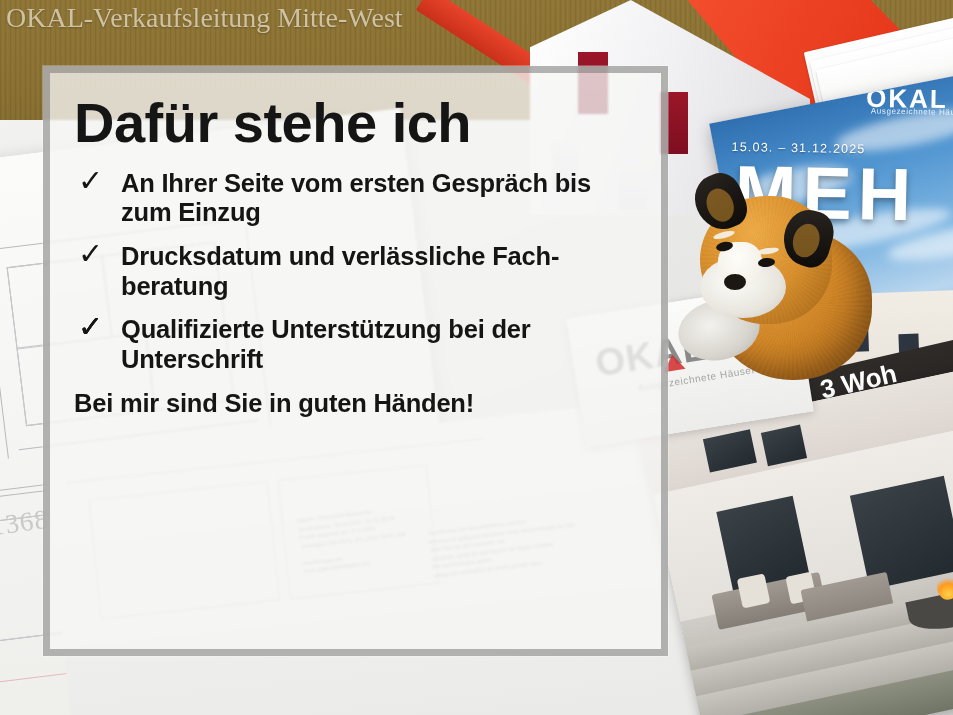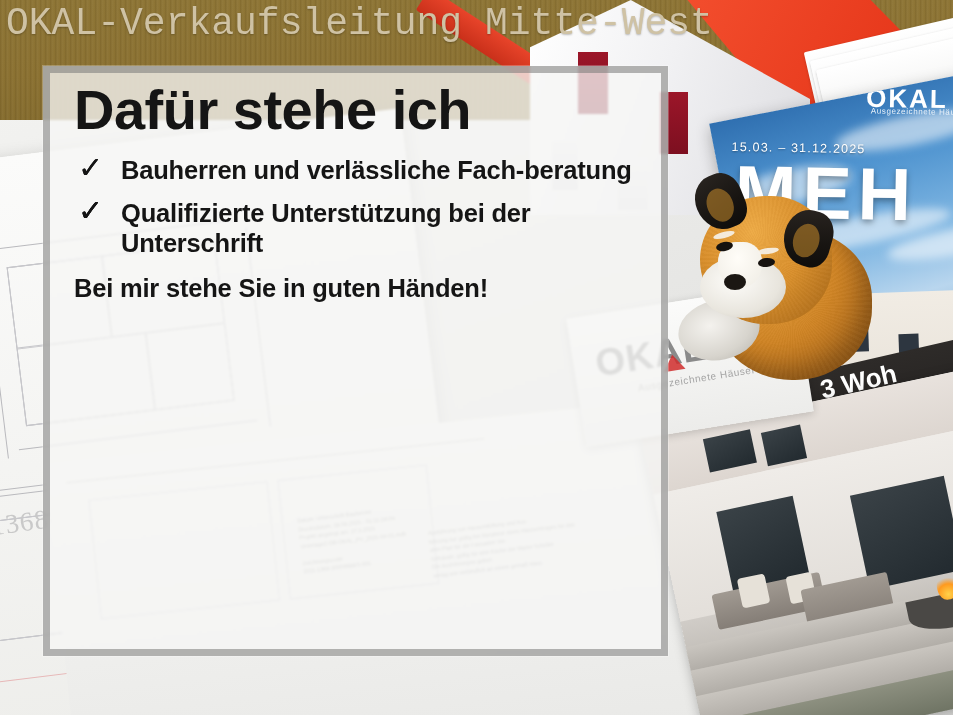--- a/index.html
+++ b/index.html
@@ -256,21 +256,21 @@
   }
 
   
   .card {
     position:absolute; left:43px; top:66px; width:625px; height:590px;
     background:rgba(246,246,245,0.78);
     border:7px solid rgba(120,120,120,0.55);
     backdrop-filter:blur(1px);
     box-shadow:0 0 0 1px rgba(255,255,255,.25);
   }
-  .card-inner { position:absolute; inset:0; padding:6px 18px 0 14px; }
+  .card-inner { position:absolute; inset:0; padding:19px 18px 0 14px; }
   .headline {
     font-size:56px; font-weight:700; color:#151515; letter-spacing:-0.5px;
     line-height:1.05; margin:2px 0 16px 10px;
   }
   ul.checks { list-style:none; margin:0 0 0 8px; padding:0; }
   ul.checks li {
     position:relative; padding-left:49px; margin-bottom:14px;
     font-size:25.5px; font-weight:700; color:#151515; line-height:1.16;
     letter-spacing:-0.2px;
   }
@@ -279,22 +279,22 @@
     color:#151515; line-height:1;
   }
   .closing {
     margin:12px 0 0 10px; font-size:25.5px; font-weight:700; color:#151515;
     line-height:1.25; letter-spacing:-0.2px;
   }
   .closing .l2 { display:block; }
 
   
   .banner-title {
-    position:absolute; left:6px; top:2px; font-size:38px; color:#cfc2a4;
-    font-family:Liberation Mono, monospace; white-space:nowrap;
+    position:absolute; left:6px; top:2px; font-size:28px; color:#cfc2a4;
+    font-family:Liberation Serif, serif; white-space:nowrap;
     text-shadow:0 1px 2px rgba(0,0,0,.25); z-index:60;
   }
 </style>
 </head>
 <body>
 
 <div id="stage">
 
   <div class="bg-wood"></div>
   <div class="bg-paper-main"></div>
@@ -425,38 +425,39 @@
     <div class="nose"></div>
   </div>
 
   <div class="card">
     <div class="card-inner">
       <h1 class="headline">Dafür stehe ich</h1>
 
       <ul class="checks">
         <li>
           <span class="tick">✓</span>
+          <span>An Ihrer Seite vom ersten Gespräch bis zum Einzug</span>
         </li>
         <li>
           <span class="tick">✓</span>
-          <span>Bauherren und verlässliche Fach-beratung</span>
+          <span>Drucksdatum und verlässliche Fach-beratung</span>
         </li>
         <li>
           <span class="tick">✓</span>
         </li>
         <li>
           <span class="tick">✓</span>
         </li>
         <li>
           <span class="tick">✓</span>
           <span>Qualifizierte Unterstützung bei der Unterschrift</span>
         </li>
       </ul>
 
       <div class="closing">
-        <span class="l2">Bei mir stehe Sie in guten Händen!</span>
+        <span class="l2">Bei mir sind Sie in guten Händen!</span>
       </div>
     </div>
   </div>
 
   <div class="banner-title">OKAL-Verkaufsleitung Mitte-West</div>
 
 </div>
 
 </body></html>

